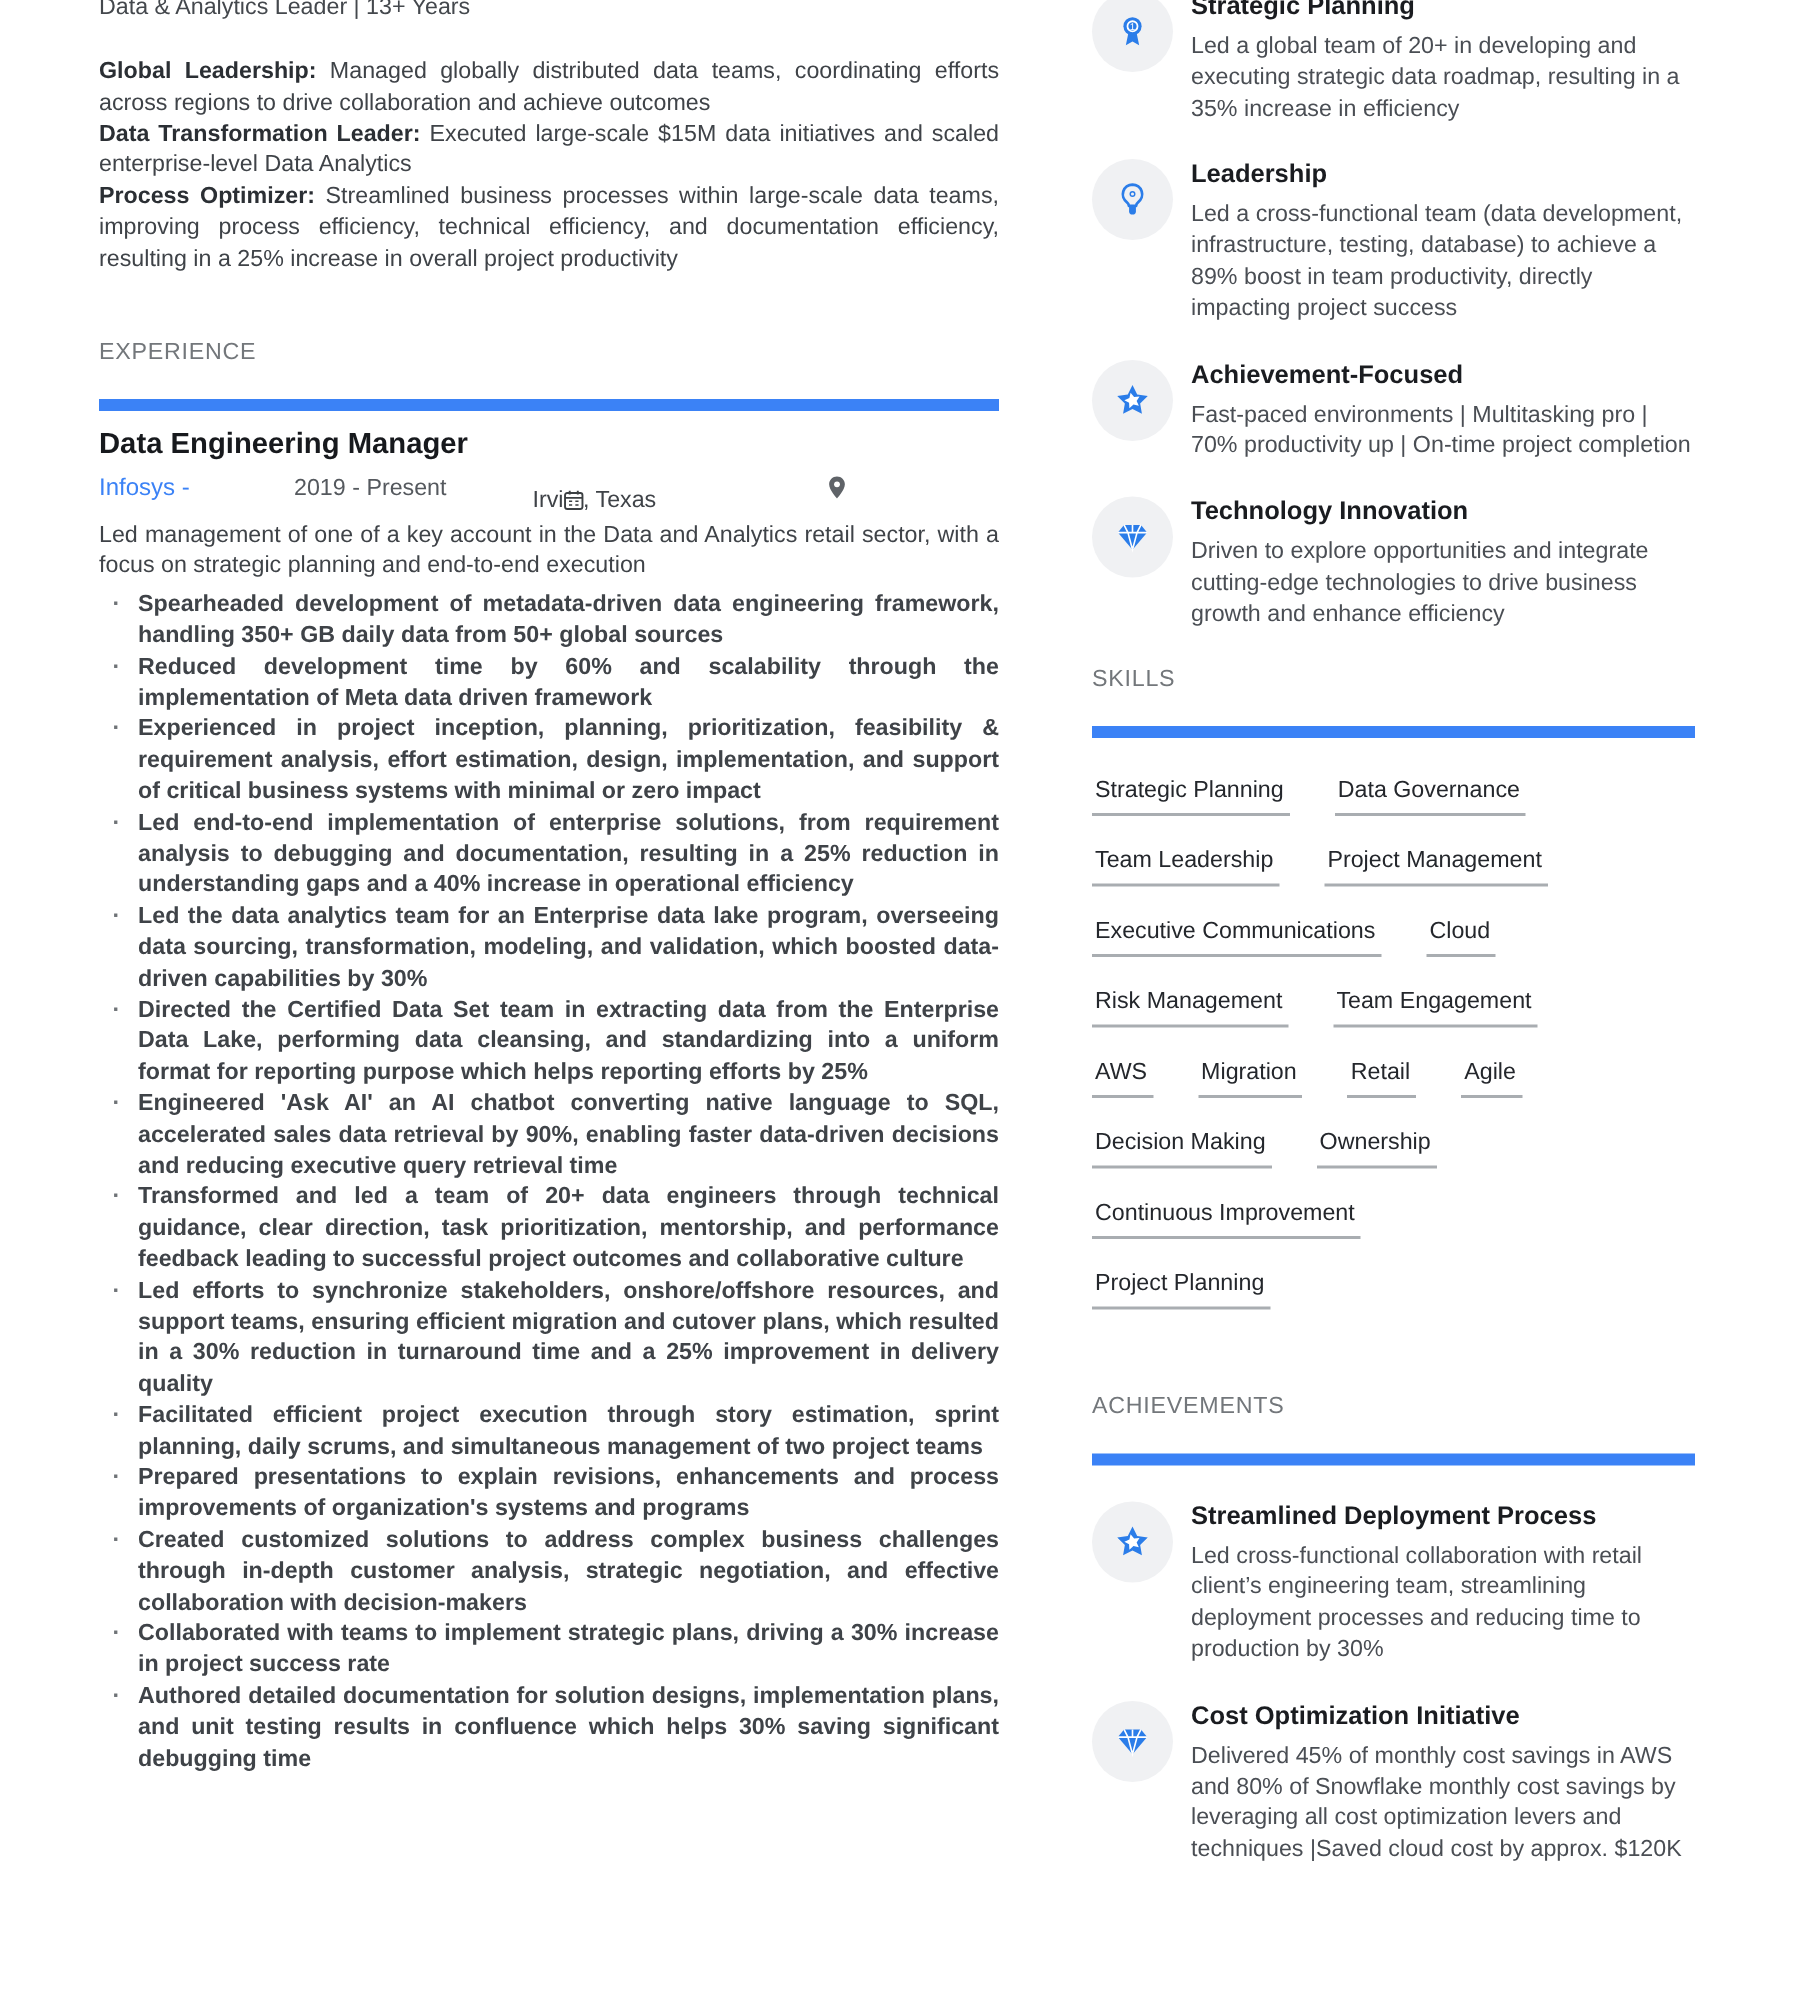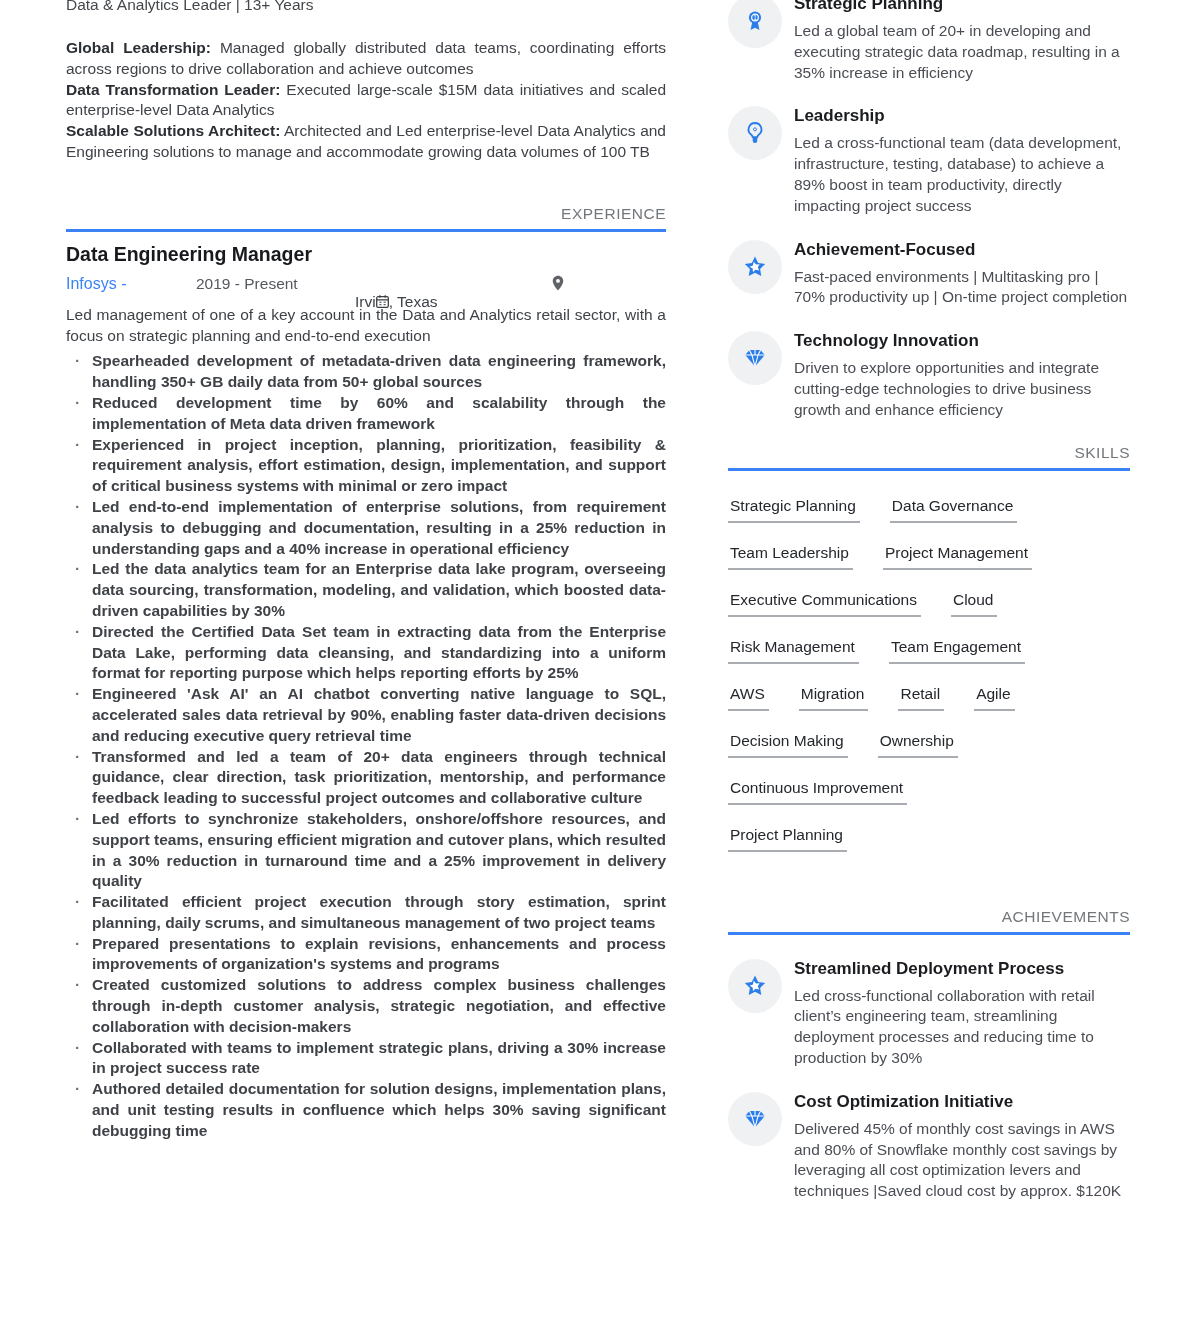--- a/index.html
+++ b/index.html
@@ -6,27 +6,27 @@
   body{font-family:"Liberation Sans",sans-serif;color:#3f4348;}
   .page{position:relative;width:1200px;height:1343px;background:#fff;overflow:hidden;}
 
   
   .col-left{position:absolute;left:66px;top:0;width:600px;}
   .tagline{margin-top:-4px;font-size:15.5px;color:#44484d;}
   .summary{margin-top:24px;}
   .summary p{margin:0;font-size:15.5px;line-height:20.8px;text-align:justify;}
   .summary strong{color:#2b2f34;font-weight:700;}
   .exp{margin-top:42px;}
-  .sec-head{font-size:15.5px;color:#73777b;letter-spacing:.5px;padding-bottom:6px;
-            border-bottom:3px solid #3b82f6;text-align:right;}
+  .sec-head{font-size:15.5px;color:#73777b;letter-spacing:.5px;padding-bottom:22px;
+            border-bottom:8px solid #3b82f6;}
   .job-title{margin:11px 0 0;font-size:19.5px;font-weight:700;color:#17191d;}
   .meta-row{position:relative;height:22px;margin-top:9px;font-size:15.5px;}
   .company{position:absolute;left:0;top:0;color:#3b82f6;font-size:16px;text-decoration:none;}
   .dates{position:absolute;left:130px;top:0;color:#55595e;}
-  .location{position:absolute;left:289px;top:18px;color:#3f4348;display:inline-flex;align-items:center;}
+  .location{position:absolute;left:289px;top:8px;color:#3f4348;display:inline-flex;align-items:center;}
   .location svg{margin:0 -2px;}
   .pin{position:absolute;left:483px;top:-1px;}
   .intro{margin:8px 0 0;font-size:15.5px;line-height:20.8px;text-align:justify;}
   ul.bullets{margin:5px 0 0;padding:0;list-style:none;font-size:15.5px;line-height:20.8px;font-weight:bold;}
   ul.bullets li{position:relative;padding-left:26px;text-align:justify;}
   ul.bullets li::before{content:"\00B7";position:absolute;left:9px;top:0;color:#6f7377;}
 
   
   .col-right{position:absolute;left:728px;top:0;width:402px;}
   .strengths{margin-top:-6px;}
@@ -86,22 +86,22 @@
   <div class="col-left">
 
     <div class="tagline">Data &amp; Analytics Leader | 13+ Years</div>
 
     <div class="summary">
 
         <p><strong>Global Leadership:</strong><span> Managed globally distributed data teams, coordinating efforts across regions to drive collaboration and achieve outcomes</span></p>
 
         <p><strong>Data Transformation Leader:</strong><span> Executed large-scale $15M data initiatives and scaled enterprise-level Data Analytics</span></p>
 
-
-        <p><strong>Scalable Solutions Architect:</strong><span> Architected and Led enterprise-level Data Analytics and Engineering solutions to manage and accommodate growing data volumes of 100 TB</span></p>
+        <p><strong>Process Optimizer:</strong><span> Streamlined business processes within large-scale data teams, improving process efficiency, technical efficiency, and documentation efficiency, resulting in a 25% increase in overall project productivity</span></p>
+
 
     </div>
 
     <div class="exp">
       <div class="sec-head">EXPERIENCE</div>
       <h1 class="job-title">Data Engineering Manager</h1>
 
       <div class="meta-row">
         <a href="#" class="company">Infosys -</a>
         <span class="dates">2019 - Present</span>

